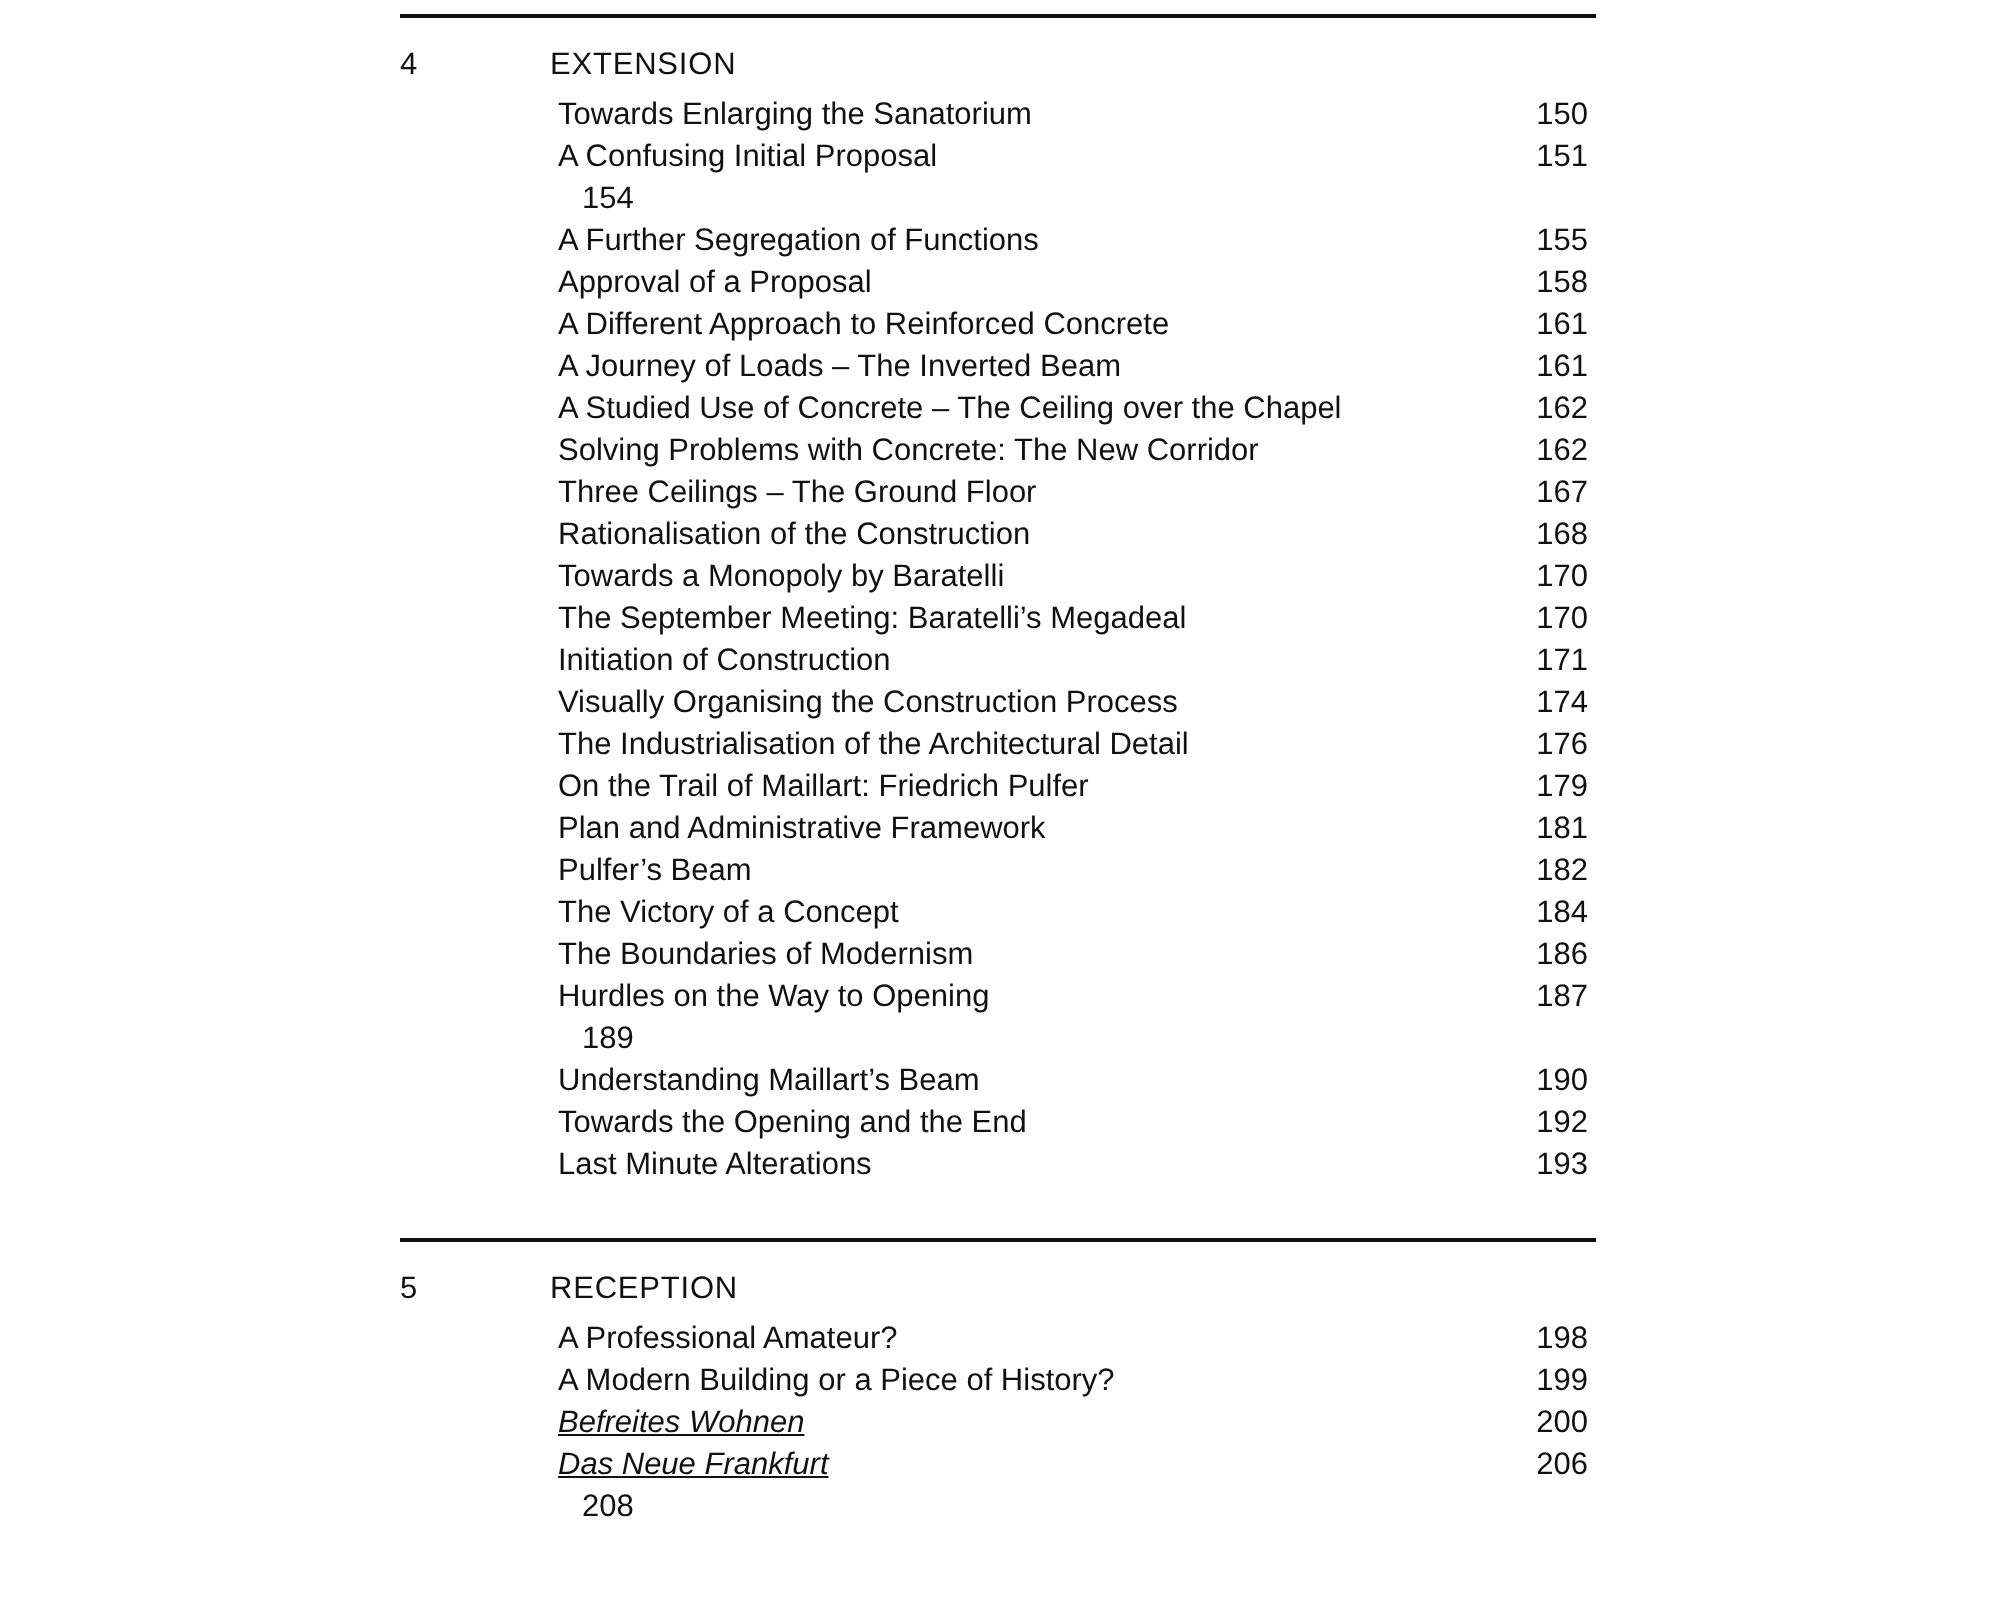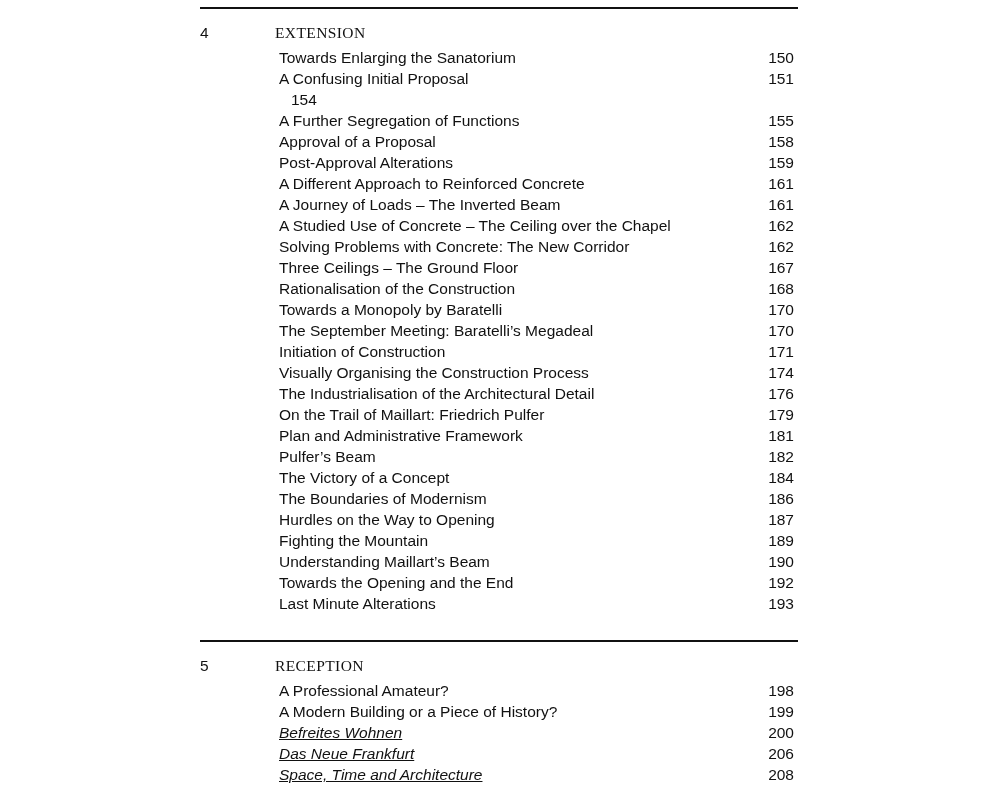--- a/index.html
+++ b/index.html
@@ -35,21 +35,20 @@
     margin-top: 13px;
     font-size: 15.5px;
     line-height: 21px;
   }
   .chapter-number {
     width: 75px;
     flex: 0 0 75px;
   }
   .chapter-title {
     letter-spacing: 0.4px;
-    font-family: Liberation Serif, serif;
   }
   .entries { margin: 4px; }
   .entry {
     display: flex;
     justify-content: space-between;
     align-items: baseline;
     padding-left: 75px;
     font-size: 15.5px;
     line-height: 21px;
   }
@@ -97,24 +96,20 @@
   <div class="entry">
     <span class="entry-title">A Further Segregation of Functions</span>
     <span class="entry-page">155</span>
   </div>
 
   <div class="entry">
     <span class="entry-title">Approval of a Proposal</span>
     <span class="entry-page">158</span>
   </div>
 
-  <div class="entry">
-    <span class="entry-title">Post-Approval Alterations</span>
-    <span class="entry-page">159</span>
-  </div>
 
   <div class="entry">
     <span class="entry-title">A Different Approach to Reinforced Concrete</span>
     <span class="entry-page">161</span>
   </div>
 
   <div class="entry">
     <span class="entry-title">A Journey of Loads – The Inverted Beam</span>
     <span class="entry-page">161</span>
   </div>
@@ -189,21 +184,20 @@
     <span class="entry-title">The Boundaries of Modernism</span>
     <span class="entry-page">186</span>
   </div>
 
   <div class="entry">
     <span class="entry-title">Hurdles on the Way to Opening</span>
     <span class="entry-page">187</span>
   </div>
 
   <div class="entry">
-    <span class="entry-title">Fighting the Mountain</span>
     <span class="entry-page">189</span>
   </div>
 
   <div class="entry">
     <span class="entry-title">Understanding Maillart’s Beam</span>
     <span class="entry-page">190</span>
   </div>
 
   <div class="entry">
     <span class="entry-title">Towards the Opening and the End</span>
@@ -238,19 +232,18 @@
     <span class="entry-title italic">Befreites Wohnen</span>
     <span class="entry-page">200</span>
   </div>
 
   <div class="entry">
     <span class="entry-title italic">Das Neue Frankfurt</span>
     <span class="entry-page">206</span>
   </div>
 
   <div class="entry">
-    <span class="entry-title italic">Space, Time and Architecture</span>
     <span class="entry-page">208</span>
   </div>
 </div>
   </section>
 </div>
 </div>
 
 </body></html>

